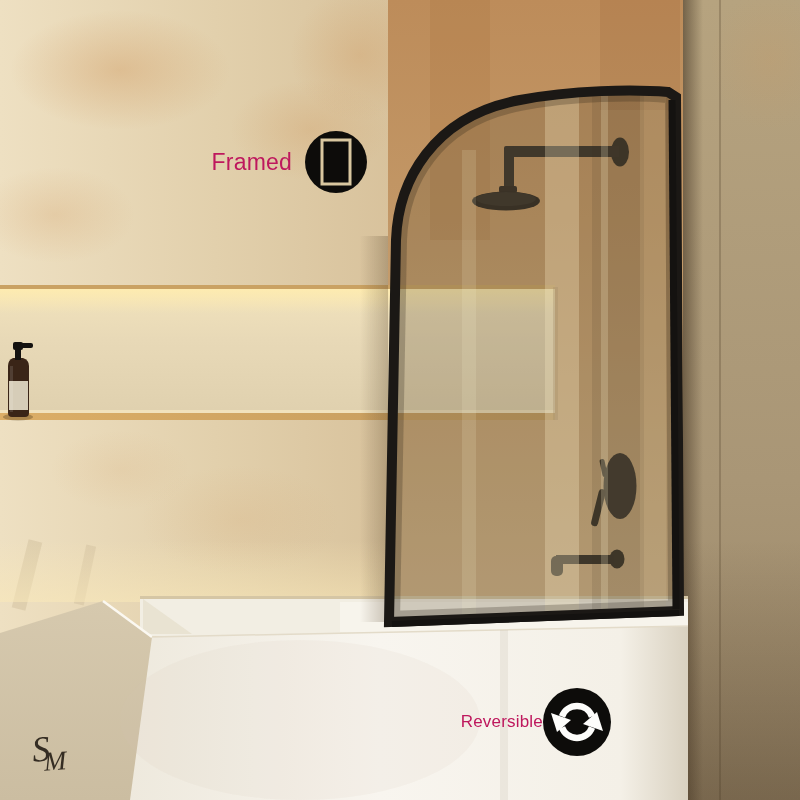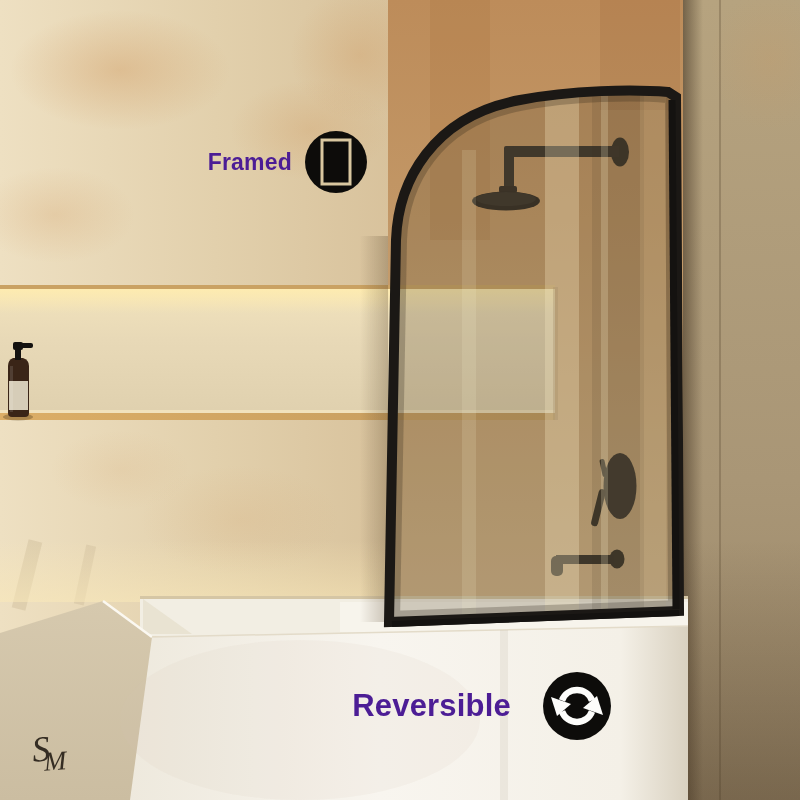--- a/index.html
+++ b/index.html
@@ -6,25 +6,25 @@
   .stage{
     position:relative;width:800px;height:800px;overflow:hidden;
     font-family:"Liberation Sans",sans-serif;
     background:#dcc9a8;
   }
   .scene{position:absolute;left:0;top:0;width:800px;height:800px;display:block;}
   .feature{
     position:absolute;display:flex;align-items:center;justify-content:flex-end;
   }
   .feature-text{
-    font-weight:700;color:#4c1d95;letter-spacing:.2px;
+    font-weight:400;color:#be185d;letter-spacing:.2px;
     text-shadow:0 0 1px rgba(255,255,255,.08);
   }
   .feature-framed{top:131px;left:0;width:367px;height:62px;gap:13px;font-size:23px;}
-  .feature-reversible{top:672px;left:0;width:611px;height:68px;gap:32px;font-size:31px;}
+  .feature-reversible{top:688px;left:0;width:611px;height:68px;gap:0;font-size:17px;}
   .badge{display:block;line-height:0;}
   .brand-logo{
     position:absolute;left:28px;top:730px;width:48px;height:52px;
     color:#352d23;font-family:"Liberation Serif",serif;font-style:italic;
   }
   .brand-logo .ls{position:absolute;left:4px;top:-2px;font-size:36px;transform:rotate(-6deg);}
   .brand-logo .lm{position:absolute;left:16px;top:16px;font-size:27px;transform:rotate(-4deg);}
 </style>
 </head>
 <body>

